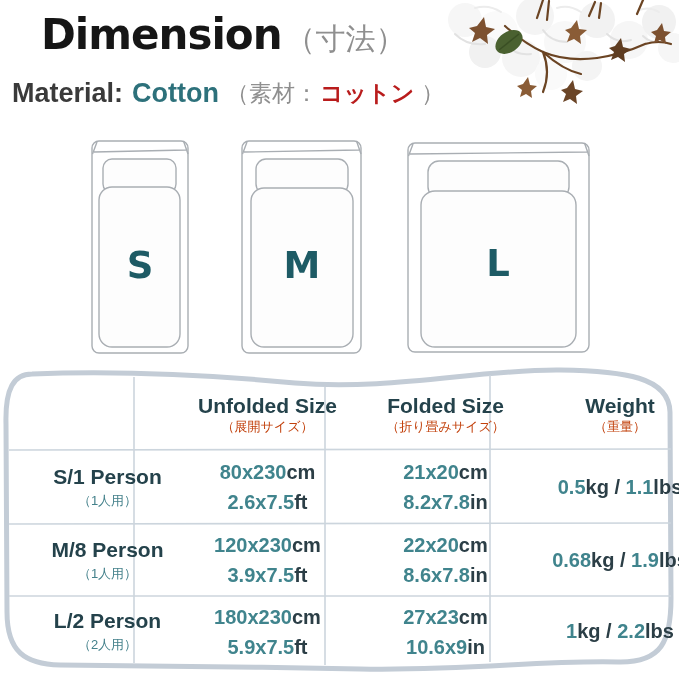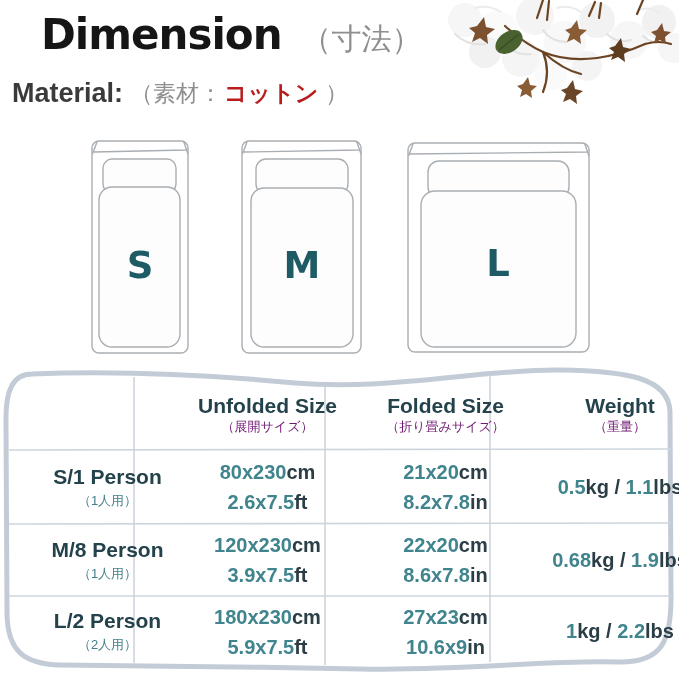--- a/index.html
+++ b/index.html
@@ -6,21 +6,21 @@
   body{
     width:679px;height:678px;position:relative;overflow:hidden;
     font-family:"Liberation Sans", sans-serif;
     -webkit-font-smoothing:antialiased;
   }
   .abs{position:absolute;}
 
   
   .title-row{position:absolute;left:12px;top:10px;display:flex;align-items:baseline;white-space:nowrap;}
   .title-en{font-family:"DejaVu Sans", sans-serif;font-weight:800;font-size:42px;color:#161616;letter-spacing:-1px;margin-left:29px;}
-  .title-jp{font-size:30px;color:#8f8f8f;margin-left:20px;font-weight:500;}
+  .title-jp{font-size:30px;color:#8f8f8f;margin-left:4px;font-weight:500;}
   .material-row{position:absolute;left:12px;top:78px;display:flex;align-items:flex-start;white-space:nowrap;}
   .m-label{font-size:27px;font-weight:700;color:#3a3a3a;}
   .m-value{font-size:27px;font-weight:700;color:#2d717b;margin-left:9px;}
   .m-jp-gray{font-size:23px;color:#8f8f8f;margin-left:7px;font-weight:500;font-family:Liberation Serif, serif;}
   .m-jp-teal{font-size:23px;color:#b91c1c;font-weight:600;margin-left:2px;}
 
   
   .bed-letter{
     position:absolute;transform:translate(-50%,-50%);
     font-size:37px;font-weight:700;color:#1e5b65;
@@ -32,37 +32,38 @@
   .table-grid{
     position:absolute;left:5px;top:372px;width:669px;height:295px;
     display:grid;
     grid-template-columns:129px 191px 165px 184px;
     grid-template-rows:78px 74px 72px 71px;
     padding-left:38px;
   }
   .cell{display:flex;flex-direction:column;align-items:center;justify-content:center;text-align:center;}
   .hcell{padding-top:8px;}
   .h-en{font-size:21px;font-weight:700;color:#24424b;}
-  .h-jp{font-size:13px;color:#701a75;margin-top:0;font-weight:500;}
+  .h-jp{font-size:13px;color:#c2410c;margin-top:0;font-weight:500;}
   .r-name{font-size:21px;font-weight:700;color:#24424b;}
   .r-name-jp{font-size:13px;color:#44818b;margin-top:3px;font-weight:500;}
   .val-line{font-size:20px;font-weight:700;line-height:1.5;}
   .num{color:#40848d;}
   .unit{color:#2b3e46;}
   .w-line{font-size:20px;font-weight:700;}
 </style>
 </head>
 <body>
 
 <div class="title-row">
   <span class="title-en">Dimension</span>
   <span class="title-jp">（寸法）</span>
 </div>
 <div class="material-row">
   <span class="m-label">Material:</span>
+  <span class="m-value">Cotton</span>
   <span class="m-jp-gray">（素材：</span>
   <span class="m-jp-teal">コットン</span>
   <span class="m-jp-gray">）</span>
 </div>
 
 <svg class="abs" style="right:0;top:0" width="232" height="116" viewBox="0 0 232 116">
   <g>
     <circle cx="18" cy="20" r="17" fill="#f6f6f6"></circle>
     <circle cx="50" cy="32" r="21" fill="#fafafa"></circle>
     <circle cx="38" cy="52" r="16" fill="#f1f1f1"></circle>

